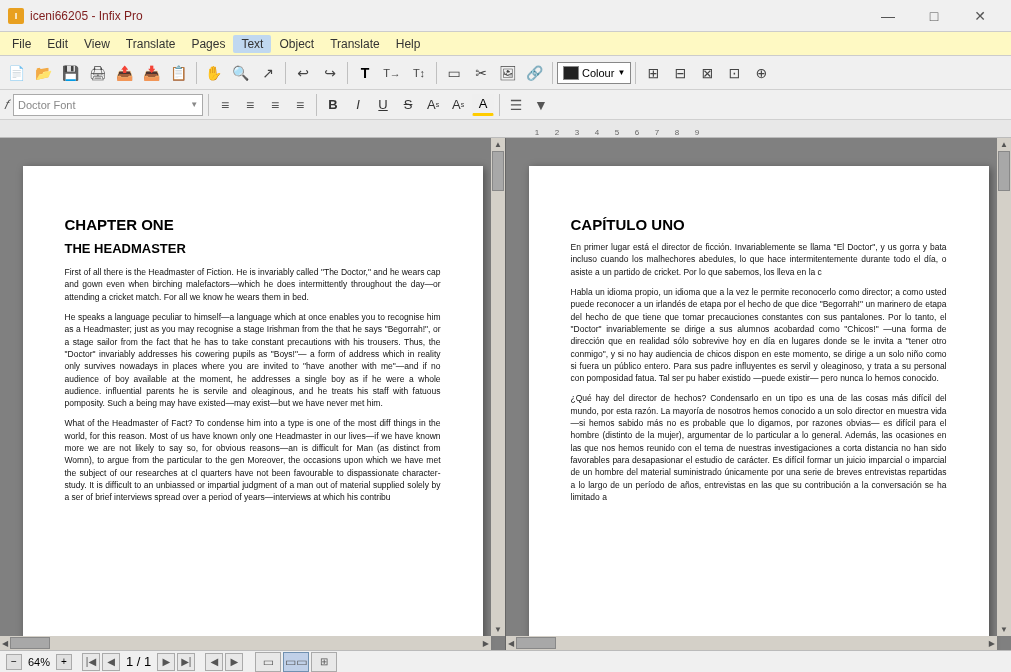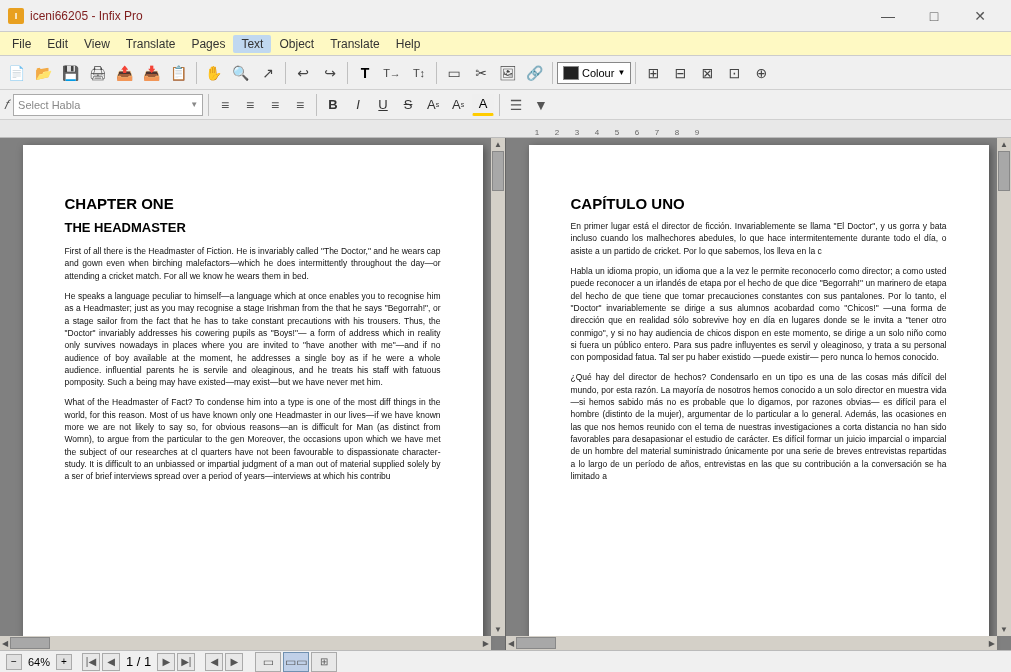--- a/index.html
+++ b/index.html
@@ -125,21 +125,21 @@
       overflow: hidden;
       position: relative;
       border-right: 1px solid #666;
     }
     .page-scroll {
       width: 100%; height: 100%;
       overflow: auto;
       display: flex;
       flex-direction: column;
       align-items: center;
-      padding: 7px;
+      padding: 28px;
       background: #808080;
     }
     .page-scroll::-webkit-scrollbar { width: 14px; }
     .page-scroll::-webkit-scrollbar-track { background: #d4d0c8; }
     .page-scroll::-webkit-scrollbar-thumb { background: #a0a0a0; border: 1px solid #888; }
 
     
     .right-panel {
       flex: 1;
       overflow: hidden;
@@ -300,21 +300,21 @@
       <button class="toolbar-btn">⊟</button>
       <button class="toolbar-btn">⊠</button>
       <button class="toolbar-btn">⊡</button>
       <button class="toolbar-btn">⊕</button>
     </div>
   </div>
 
   <div class="font-toolbar">
     <span style="font-size:13px;color:#555;font-style:italic;margin-right:2px;">𝑓</span>
     <div class="font-select-box">
-      <span style="color:#888;">Select Habla</span>
+      <span style="color:#888;">Doctor Font</span>
     </div>
     <div class="toolbar-sep"></div>
 
     <button class="align-btn">≡</button>
     <button class="align-btn">≡</button>
     <button class="align-btn">≡</button>
     <button class="align-btn">≡</button>
     <div class="toolbar-sep"></div>
 
     <button class="format-btn" style="font-weight:bold;">B</button>

